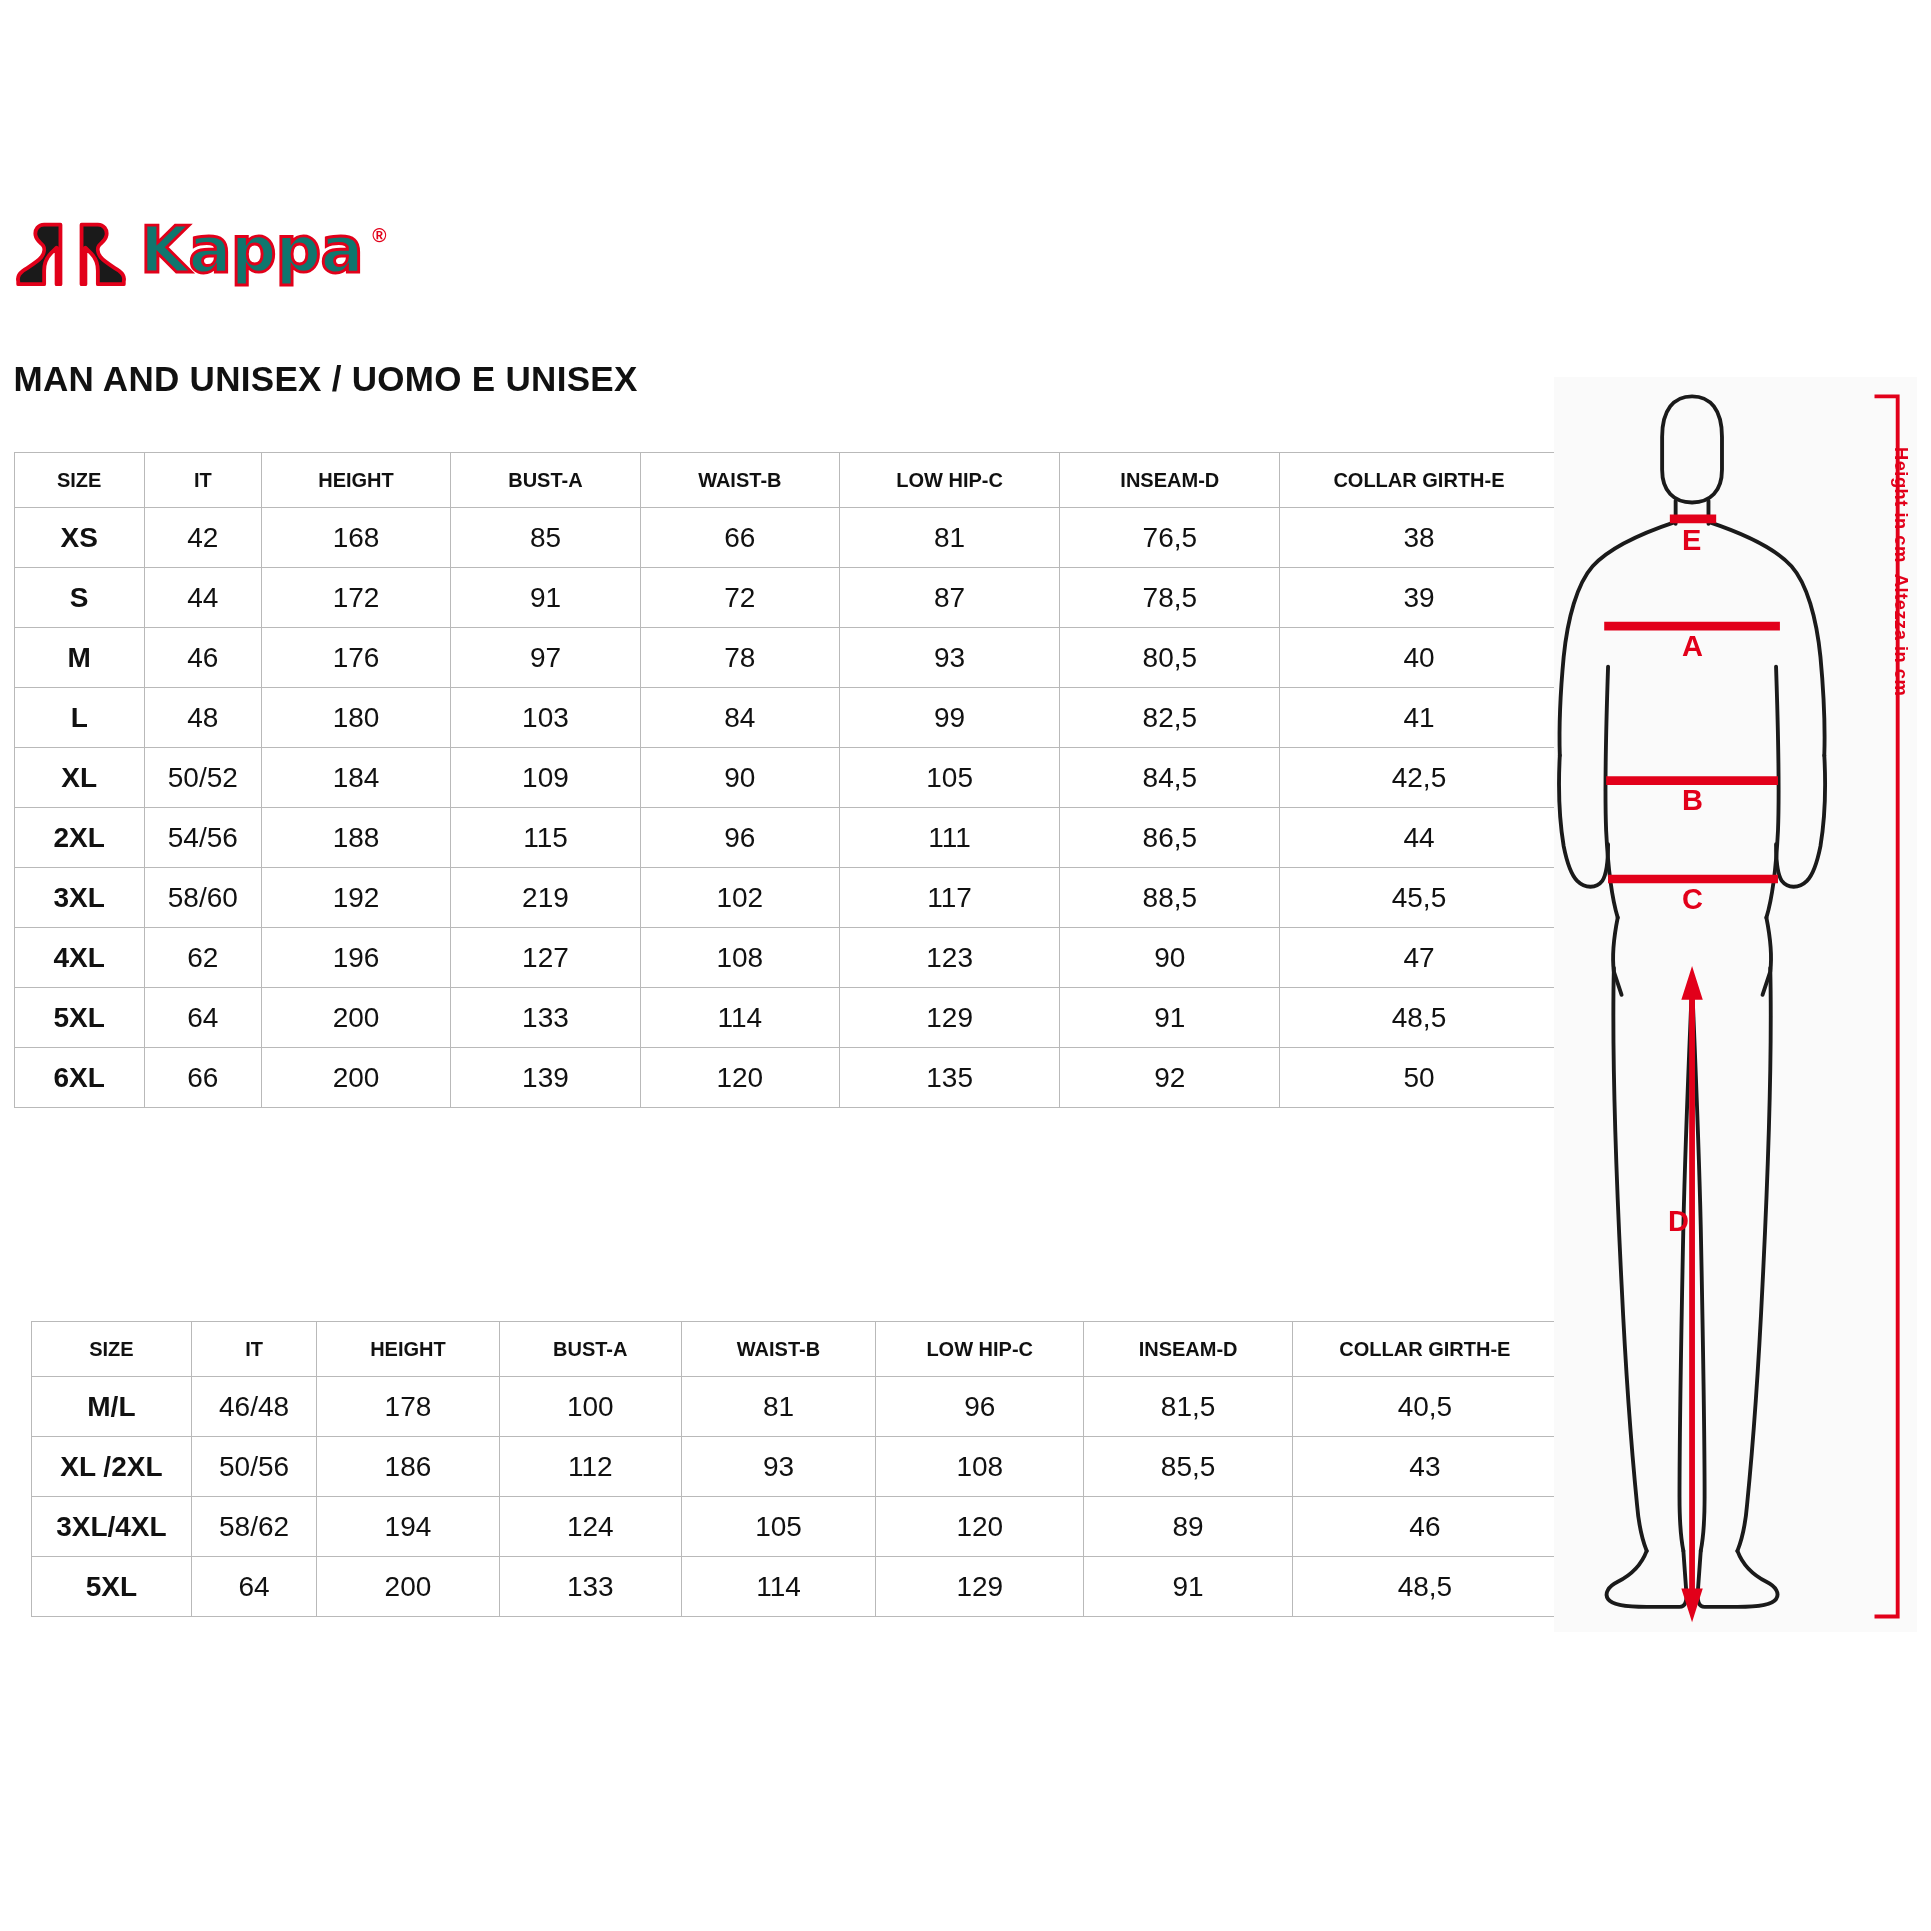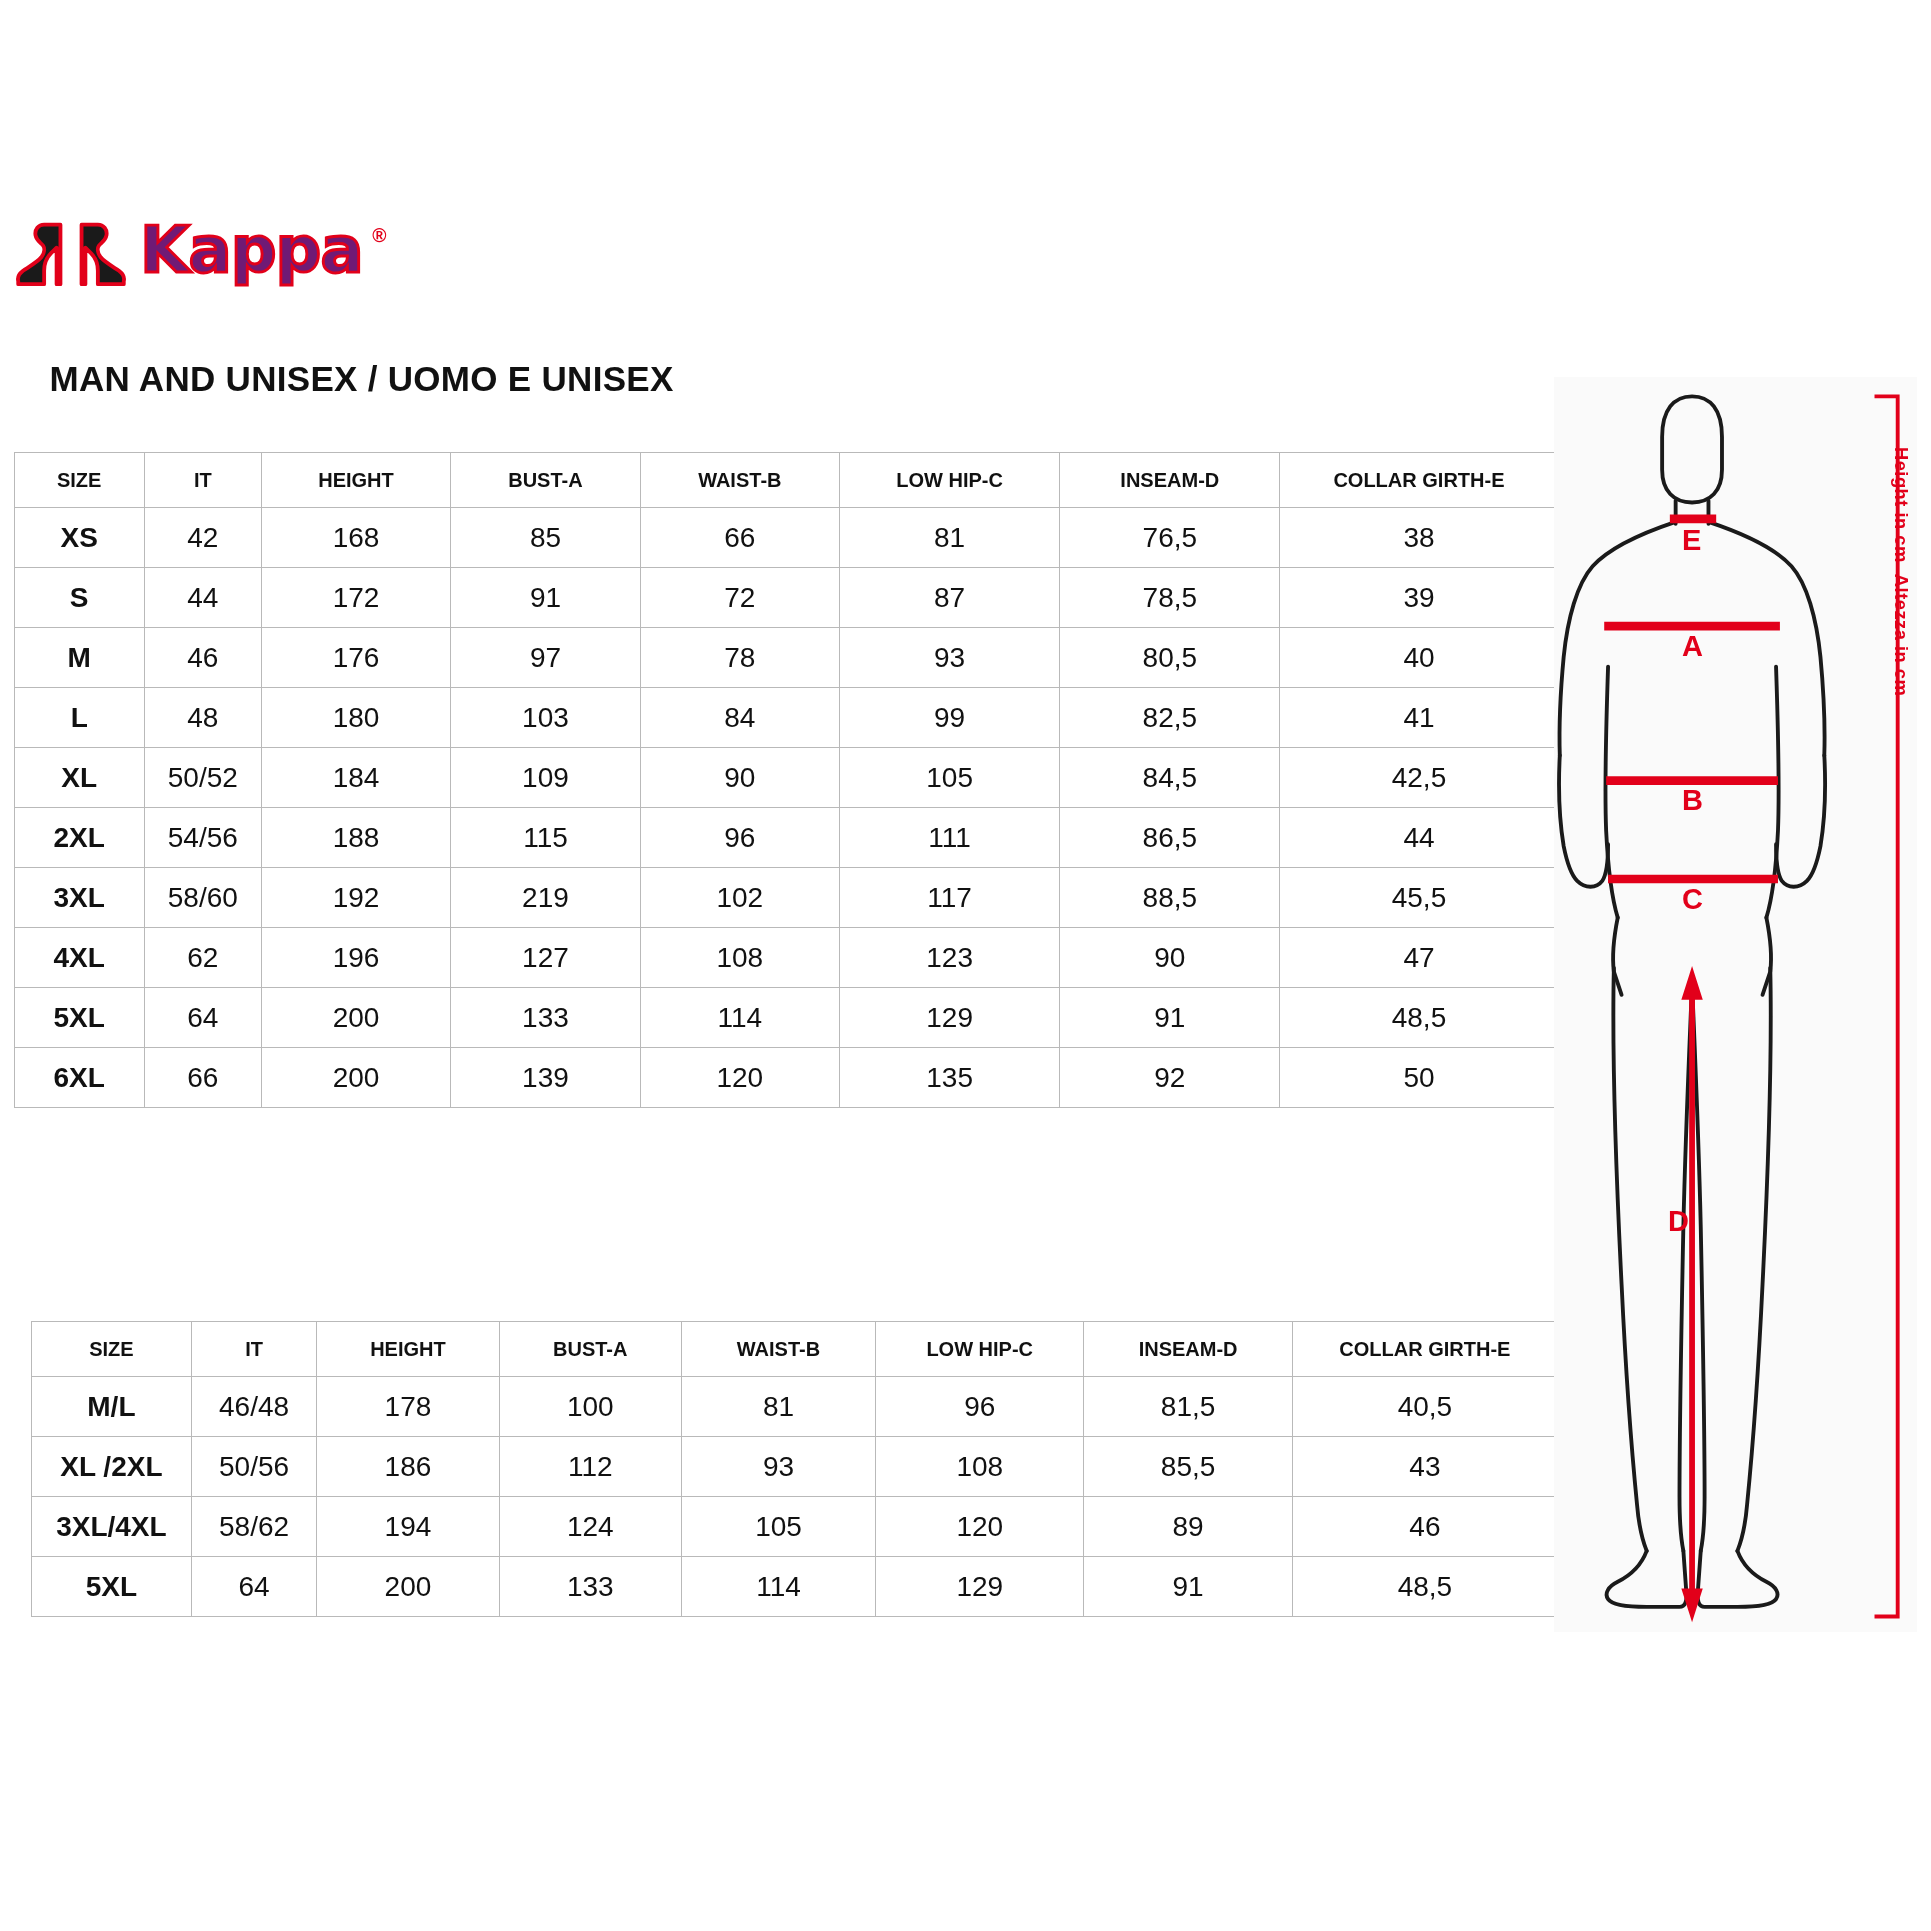--- a/index.html
+++ b/index.html
@@ -35,21 +35,21 @@
   .logo-mark {
     width: 112px;
     height: 71px;
     position: relative;
   }
   .logo-text {
     font-family: "DejaVu Sans", sans-serif;
     font-weight: bold;
     font-size: 64px;
     letter-spacing: -1px;
-    color: #701a75;
+    color: #0f766e;
     -webkit-text-stroke: 2.9px #e2001a;
     position: relative;
     line-height: 1;
     padding-bottom: 5.8px;
   }
   .logo-reg {
     font-size: 19.3px;
     font-weight: bold;
     color: #e2001a;
     align-self: flex-start;
@@ -59,21 +59,21 @@
 
   
   .section-title {
     position: absolute;
     font-size: 35px;
     font-weight: bold;
     letter-spacing: 0.3px;
     color: #111;
     white-space: nowrap;
   }
-  #title-man { left: 13.5px; top: 359px; margin-left: 36px; }
+  #title-man { left: 13.5px; top: 359px; }
   #title-seamless { left: 13.5px; top: 1234px; }
 
   
   table {
     border-collapse: collapse;
     position: absolute;
     table-layout: fixed;
   }
   table td, table th {
     border: 1px solid #b9b9b9;

